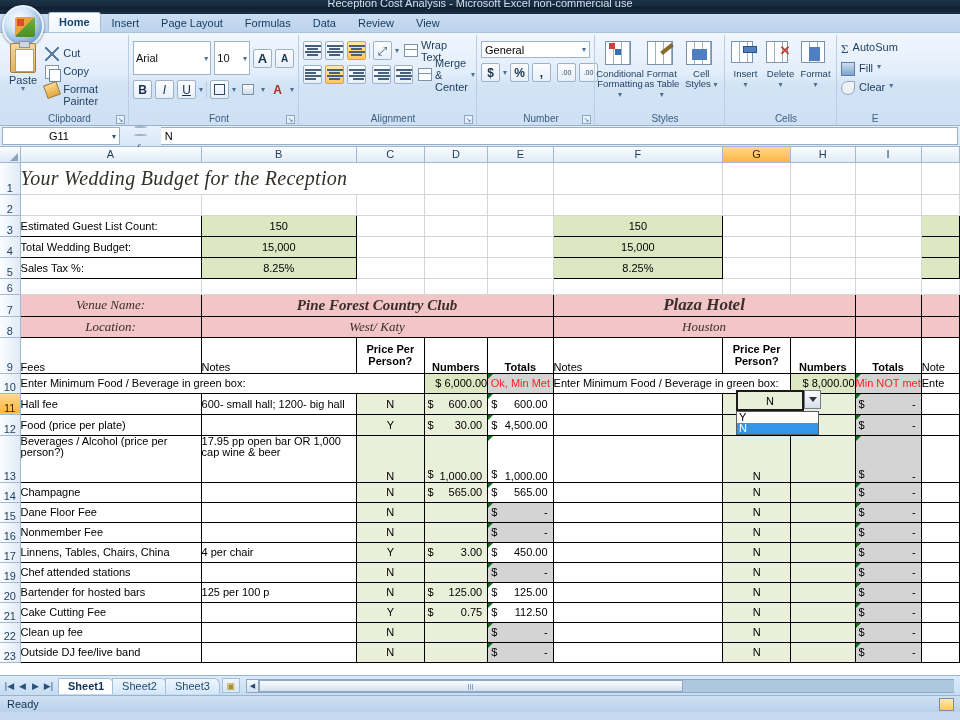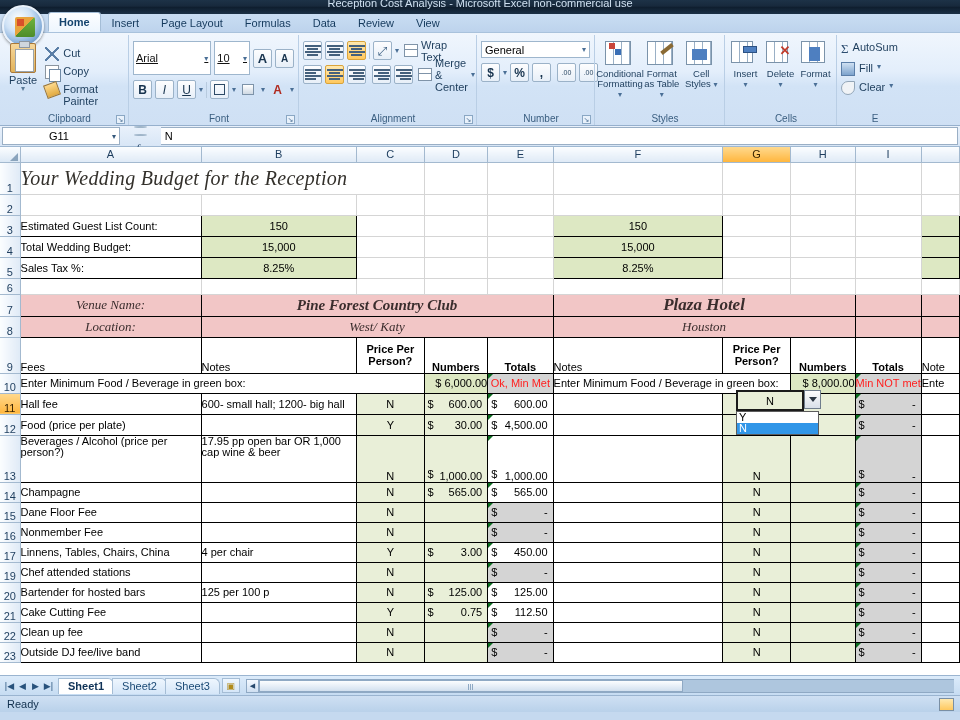--- a/index.html
+++ b/index.html
@@ -97,21 +97,21 @@
       linear-gradient(45deg,transparent 45%,#5a7ea6 45% 55%,transparent 55%),
       linear-gradient(-45deg,transparent 45%,#5a7ea6 45% 55%,transparent 55%);}
   .ico-scissors:after{content:"";position:absolute;left:1px;bottom:0;width:4px;height:4px;border:1px solid #3f6punch;}
   .ico-copy{ background:#fff;border:1px solid #8a95a0;}
   .ico-copy:after{content:"";position:absolute;left:3px;top:3px;width:10px;height:11px;background:#fff;border:1px solid #6f8aa6;}
   .ico-brush{ background:linear-gradient(#ffd98a,#e0a93f); border:1px solid #9c7430; transform:rotate(-20deg);}
   
   .fontgrp{ width:170px; }
   .fbox{
     height:17px; background:#fff; border:1px solid #9eb6cd; font-size:11px;
-    display:flex; align-items:center; padding:16px 2px; color:#111;text-decoration:underline;
+    display:flex; align-items:center; padding:16px 2px; color:#111;
   }
   .fbox .cap{flex:1; overflow:hidden; white-space:nowrap;}
   .fbox .arw{ color:#4a6f96; font-size:8px; padding-left:2px;}
   .btn{
     min-width:19px;height:19px;display:flex;align-items:center;justify-content:center;
     font-size:11px;color:#16324d;border:1px solid transparent;border-radius:2px;cursor:default;
   }
   .btn.bordered{ border:1px solid #9bb2c8; background:linear-gradient(#fdfdfe,#e7eff8);}
   .btn.on{ background:linear-gradient(#ffe9b0,#ffc85e); border:1px solid #d9a43c;}
   .btn b,.btn i,.btn u{ font-size:12px; }

